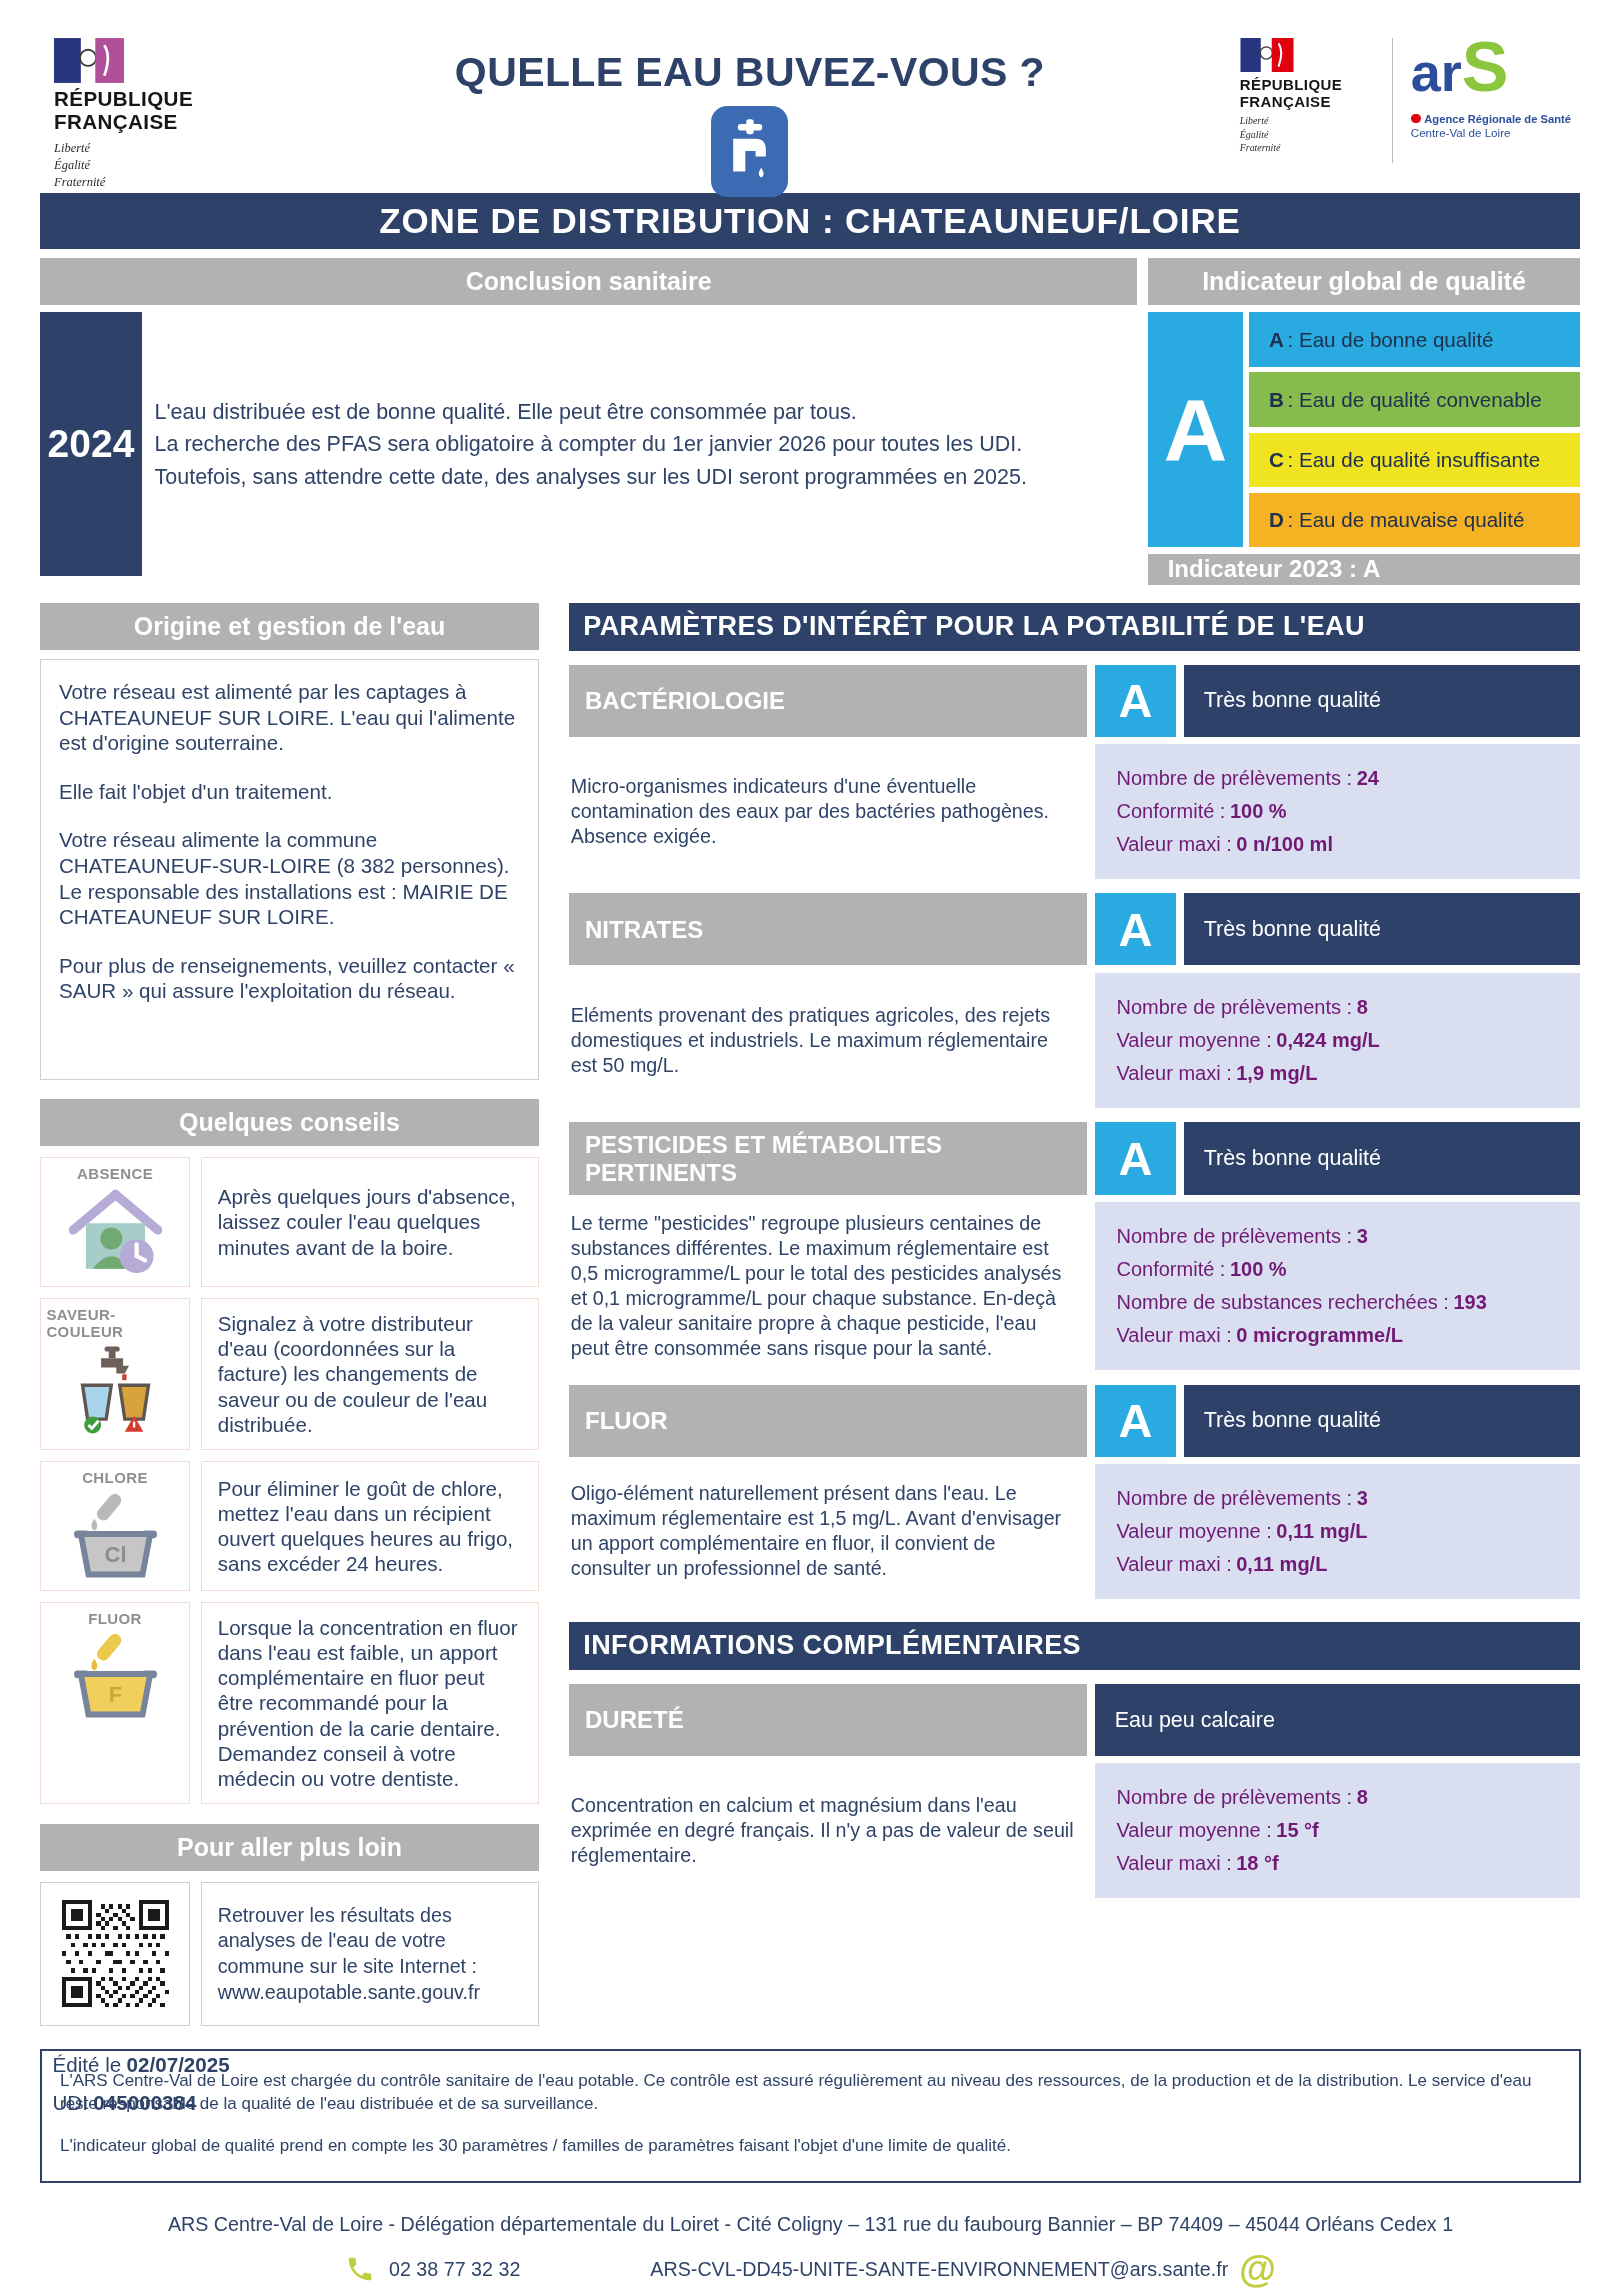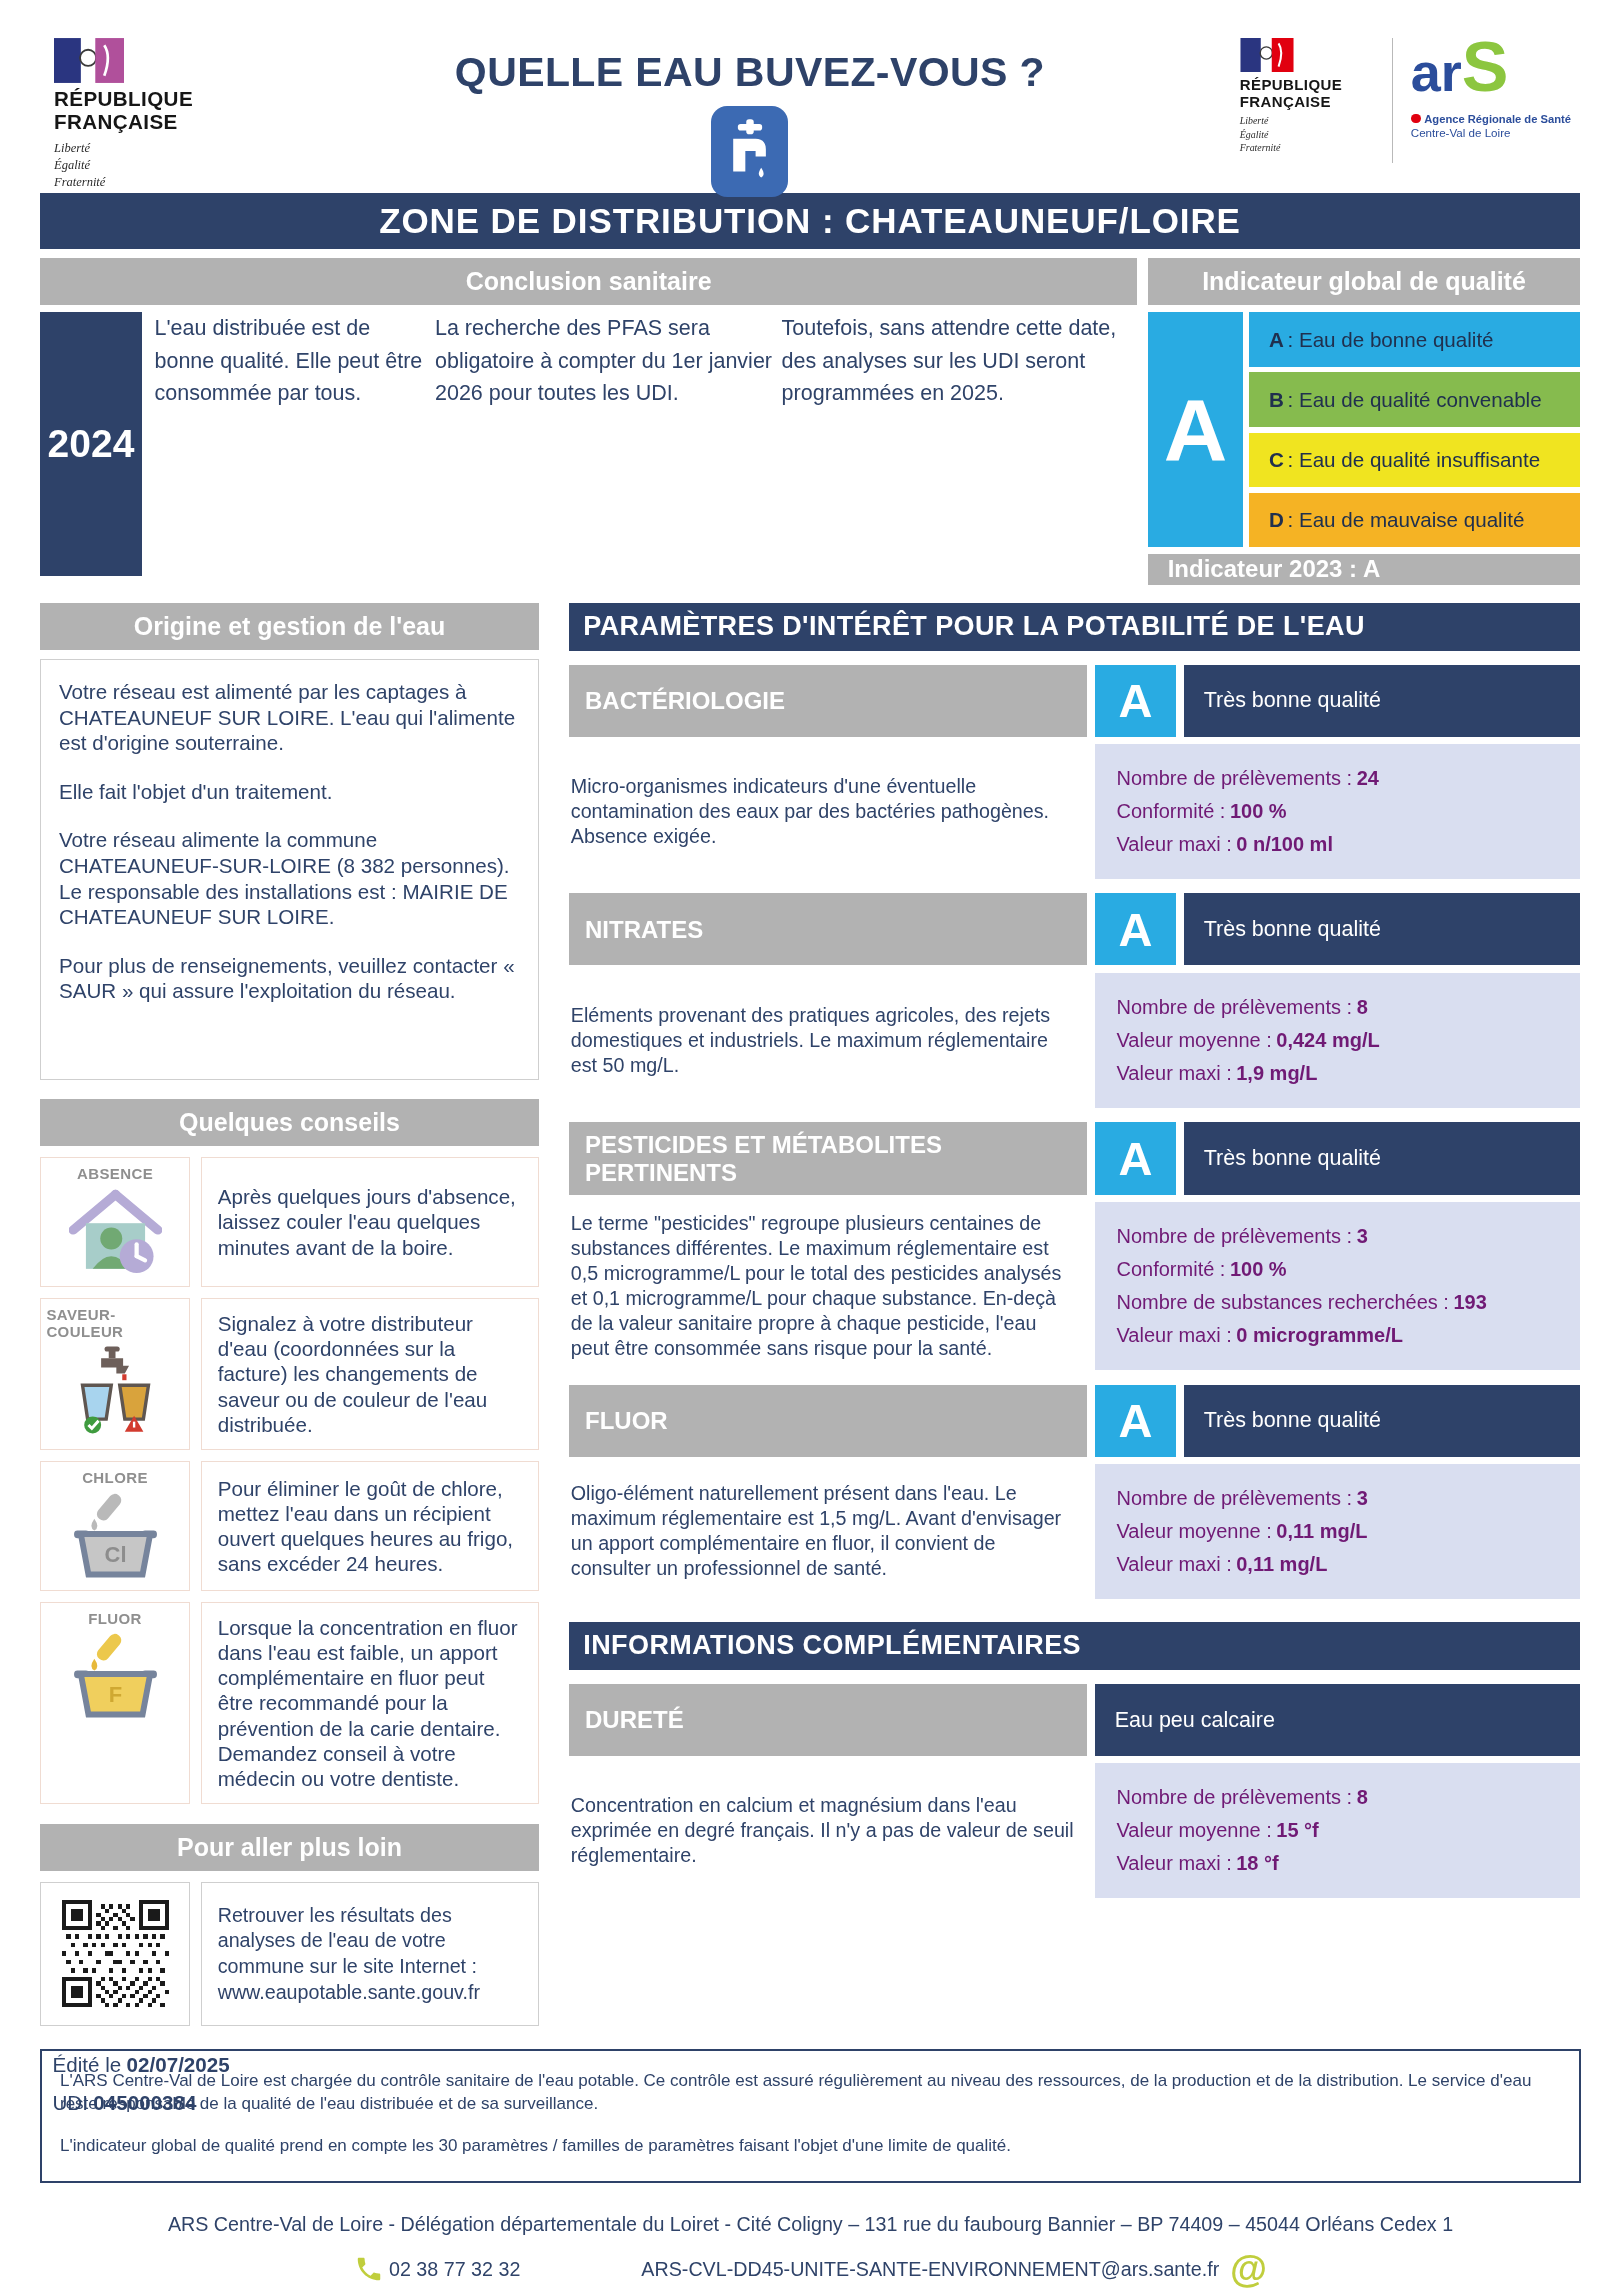--- a/index.html
+++ b/index.html
@@ -34,21 +34,21 @@
   .bar-gray { background:#b2b2b2; color:#fff; font-weight:bold; font-size:25px; height:47px;
     display:flex; align-items:center; justify-content:center; }
   .banner-navy { background:#2e4269; color:#fff; font-weight:bold; font-size:27px; height:48px;
     display:flex; align-items:center; padding-left:14.3px; letter-spacing:0.4px; }
   
   .top-row { display:flex; gap:10.7px; margin:9px 40px 0; }
   .conclusion-col { flex:1; display:flex; flex-direction:column; }
   .conclusion-body { display:flex; gap:12.5px; margin-top:7.2px; min-height:264px; }
   .year-box { width:102px; background:#2e4269; color:#fff; font-weight:bold; font-size:39px;
     display:flex; align-items:center; justify-content:center; }
-  .conclusion-text { flex:1; display:flex; flex-direction:row; justify-content:center; font-size:21.5px; line-height:1.5; padding-right:7.2px; }
+  .conclusion-text { flex:1; display:flex; flex-direction:column; justify-content:center; font-size:21.5px; line-height:1.5; padding-right:7.2px; }
   .indicator-col { width:432px; display:flex; flex-direction:column; }
   .indicator-body { display:flex; gap:6.3px; margin-top:7.2px; height:235px; }
   .big-grade { width:95px; color:#fff; font-weight:bold; font-size:88px; display:flex; align-items:center; justify-content:center; }
   .scale { flex:1; display:flex; flex-direction:column; gap:5.4px; }
   .scale-row { flex:1; display:flex; align-items:center; padding-left:19.7px; font-size:20.6px; color:#20304e; }
   .scale-row b { margin-right:3.6px; }
   .indicator-footer { margin-top:6.3px; height:31px; justify-content:flex-start; padding-left:19.7px; font-size:24px; }
   
   .main-row { display:flex; gap:30px; margin:18px 40px 0; align-items:flex-start; }
   .left-col { width:499px; }
@@ -79,21 +79,21 @@
   .param-desc { font-size:19.7px; line-height:1.27; display:flex; align-items:center; padding:5.4px 12.5px 5.4px 1.8px; }
   .param-results { padding:18px 21.5px; font-size:20px; line-height:1.65; color:#701a75; }
   .result-line b { margin-left:4.5px; }
   .comp-banner { margin-top:23px; }
   .hardness-header { display:grid; grid-template-columns:518px 1fr; column-gap:8px; }
   
   .bottom { position:absolute; left:40px; right:39px; top:2049px; }
   .footer-box { border:2.7px solid #2e4269; padding:18px 18px 5.4px; font-size:17px; line-height:1.38; }
   .footer-box p { margin:0 0 18px; }
   .address { text-align:center; font-size:19.7px; margin-top:30px; }
-  .contact-line { display:flex; align-items:center; justify-content:center; gap:5px; margin-top:14.3px; font-size:19.7px; }
+  .contact-line { display:flex; align-items:center; justify-content:center; gap:14px; margin-top:14.3px; font-size:19.7px; }
   .phone-icon svg { width:30px; height:30px; display:block; }
   .email-group { margin-left:116px; display:flex; align-items:center; gap:10.7px; }
   .at-icon { color:#c0ce3d; font-size:38px; font-weight:bold; line-height:1; }
 </style>
 </head>
 <body>
 
 <div class="page">
 
   <div class="top-header">

